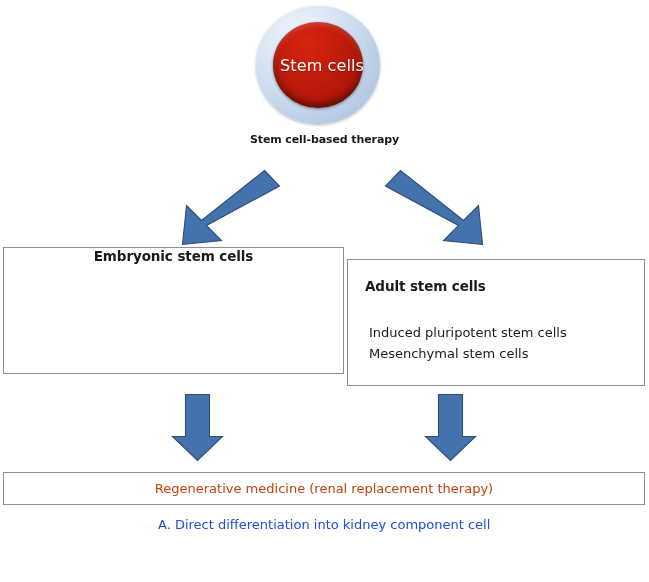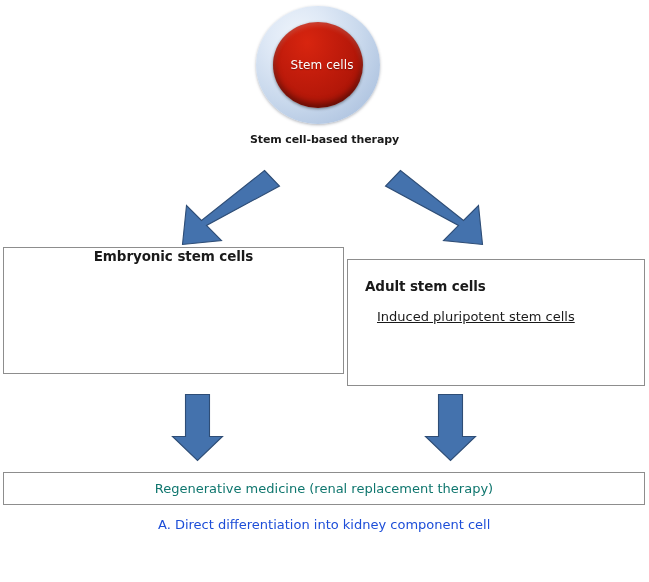--- a/index.html
+++ b/index.html
@@ -59,21 +59,21 @@
                  #8e1106 100%);
     box-shadow: inset 0 -4px 7px rgba(0,0,0,0.45),
                 inset 0 3px 5px rgba(255,255,255,0.18),
                 0 1px 3px rgba(0,0,0,0.45);
     display: flex;
     align-items: center;
     justify-content: center;
   }
   .cell-label {
     color: #ffffff;
-    font-size: 12px;
+    font-size: 16px;
     font-family: "DejaVu Sans", "Liberation Sans", sans-serif;
     letter-spacing: 0.1px;
     white-space: nowrap;
     text-shadow: 0 1px 1px rgba(0,0,0,0.35);
     margin-left: 8px;
   }
 
   
   .headline {
     position: absolute;
@@ -128,47 +128,46 @@
     left: 347px;
     top: 259px;
     width: 298px;
     height: 127px;
     padding: 18px 0 0 17px;
   }
   .box-heading {
     font-size: 13.5px;
     font-weight: bold;
     color: #1a1a1a;
-    margin: 0 0 12px 0;
+    margin: 0 0 28px 0;
     letter-spacing: -0.1px;
   }
   .box-list {
     list-style: none;
-    margin: 12px;
+    margin: 4px;
     padding: 0;
-    text-decoration: underline;
   }
   .box-list li {
     font-size: 13px;
     line-height: 21px;
     color: #1a1a1a;
   }
 
   #box-regenerative {
     left: 3px;
     top: 472px;
     width: 642px;
     height: 33px;
     display: flex;
     align-items: center;
     justify-content: center;
   }
   .regen-label {
     font-size: 13px;
-    color: #0f766e;
+    color: #c2410c;
   }
 
   
   #outcome-list {
     position: absolute;
     left: 158px;
     top: 513px;
     list-style: none;
     margin: 0;
     padding: 0;
@@ -206,20 +205,21 @@
   </svg>
 
   <div class="box" id="box-embryonic">
     <span class="box-title-center">Embryonic stem cells</span>
   </div>
 
   <div class="box" id="box-adult">
     <div class="box-heading">Adult stem cells</div>
     <ul class="box-list">
       <li>Induced pluripotent stem cells</li>
+      <li>Mesenchymal stem cells</li>
     </ul>
   </div>
 
   <div class="box" id="box-regenerative">
     <span class="regen-label">Regenerative medicine (renal replacement therapy)</span>
   </div>
 
   <ul id="outcome-list">
     <li>A. Direct differentiation into kidney component cell</li>
   </ul>

